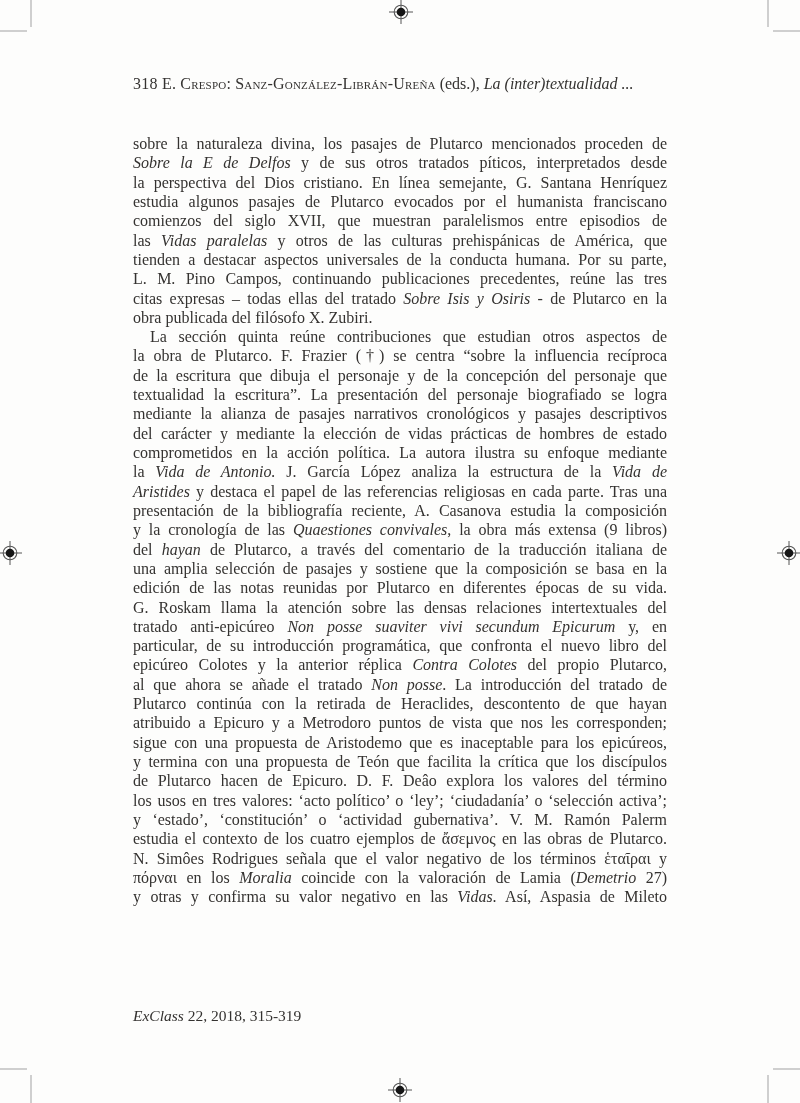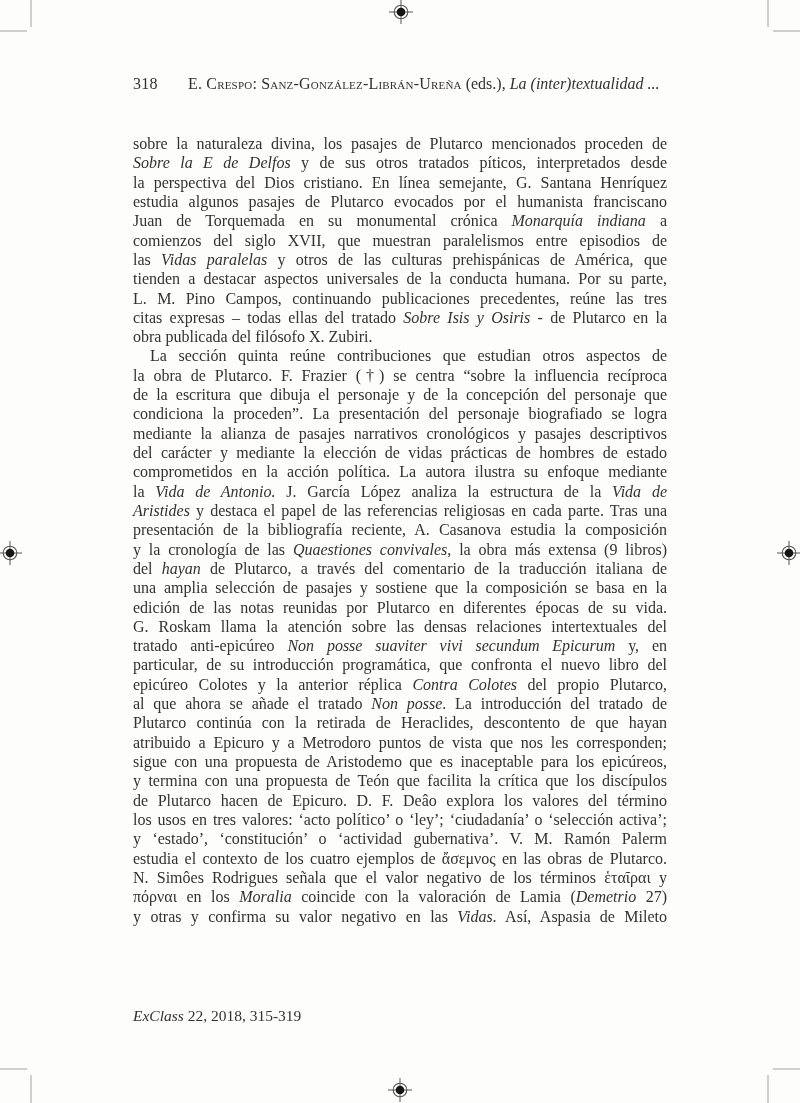--- a/index.html
+++ b/index.html
@@ -10,21 +10,21 @@
   }
   
   .cropmark{position:absolute;background:#cfcfcf;}
   
   .regmark{position:absolute;width:24px;height:24px;}
   
   .header{
     position:absolute;left:133px;top:75px;width:540px;
     font-size:16px;white-space:nowrap;display:flex;align-items:baseline;
   }
-  .pagenum{margin-right:30px;letter-spacing:.3px;}
+  .pagenum{margin-right:4px;letter-spacing:.3px;}
   .sc{font-variant:small-caps;letter-spacing:.2px;}
   i{}
   
   .bodytext{
     position:absolute;left:133px;top:134px;width:534px;
     font-size:16px;
   }
   .line{
     line-height:19.32px;height:19.32px;
     text-align:justify;text-align-last:justify;
@@ -76,31 +76,30 @@
 <div class="header">
   <span class="pagenum">318</span>
   <span><span class="sc">E. Crespo: Sanz-González-Librán-Ureña</span> (eds.), <i>La (inter)textualidad ...</i></span>
 </div>
 
 <div class="bodytext">
     <div class="line" style=""><span>sobre la naturaleza divina, los pasajes de Plutarco mencionados proceden de</span></div>
     <div class="line" style=""><span><i>Sobre la E de Delfos</i> y de sus otros tratados píticos, interpretados desde</span></div>
     <div class="line" style=""><span>la perspectiva del Dios cristiano. En línea semejante, G. Santana Henríquez</span></div>
     <div class="line" style=""><span>estudia algunos pasajes de Plutarco evocados por el humanista franciscano</span></div>
-    <div class="line" style=""><span>Juan de Torquemada en su monumental crónica <i>Monarquía indiana</i> a</span></div>
     <div class="line" style=""><span>comienzos del siglo XVII, que muestran paralelismos entre episodios de</span></div>
     <div class="line" style=""><span>las <i>Vidas paralelas</i> y otros de las culturas prehispánicas de América, que</span></div>
     <div class="line" style=""><span>tienden a destacar aspectos universales de la conducta humana. Por su parte,</span></div>
     <div class="line" style=""><span>L. M. Pino Campos, continuando publicaciones precedentes, reúne las tres</span></div>
     <div class="line" style=""><span>citas expresas – todas ellas del tratado <i>Sobre Isis y Osiris</i> - de Plutarco en la</span></div>
     <div class="line endline" style=""><span>obra publicada del filósofo X. Zubiri.</span></div>
     <div class="line indent" style=""><span>La sección quinta reúne contribuciones que estudian otros aspectos de</span></div>
     <div class="line" style=""><span>la obra de Plutarco. F. Frazier (†) se centra “sobre la influencia recíproca</span></div>
     <div class="line" style=""><span>de la escritura que dibuja el personaje y de la concepción del personaje que</span></div>
-    <div class="line" style=""><span>condiciona la proceden”. La presentación del personaje biografiado se logra</span></div>
+    <div class="line" style=""><span>textualidad la escritura”. La presentación del personaje biografiado se logra</span></div>
     <div class="line" style=""><span>mediante la alianza de pasajes narrativos cronológicos y pasajes descriptivos</span></div>
     <div class="line" style=""><span>del carácter y mediante la elección de vidas prácticas de hombres de estado</span></div>
     <div class="line" style=""><span>comprometidos en la acción política. La autora ilustra su enfoque mediante</span></div>
     <div class="line" style=""><span>la <i>Vida de Antonio.</i> J. García López analiza la estructura de la <i>Vida de</i></span></div>
     <div class="line" style=""><span><i>Aristides</i> y destaca el papel de las referencias religiosas en cada parte. Tras una</span></div>
     <div class="line" style=""><span>presentación de la bibliografía reciente, A. Casanova estudia la composición</span></div>
     <div class="line" style=""><span>y la cronología de las <i>Quaestiones convivales</i>, la obra más extensa (9 libros)</span></div>
     <div class="line" style=""><span>del <i>hayan</i> de Plutarco, a través del comentario de la traducción italiana de</span></div>
     <div class="line" style=""><span>una amplia selección de pasajes y sostiene que la composición se basa en la</span></div>
     <div class="line" style=""><span>edición de las notas reunidas por Plutarco en diferentes épocas de su vida.</span></div>

